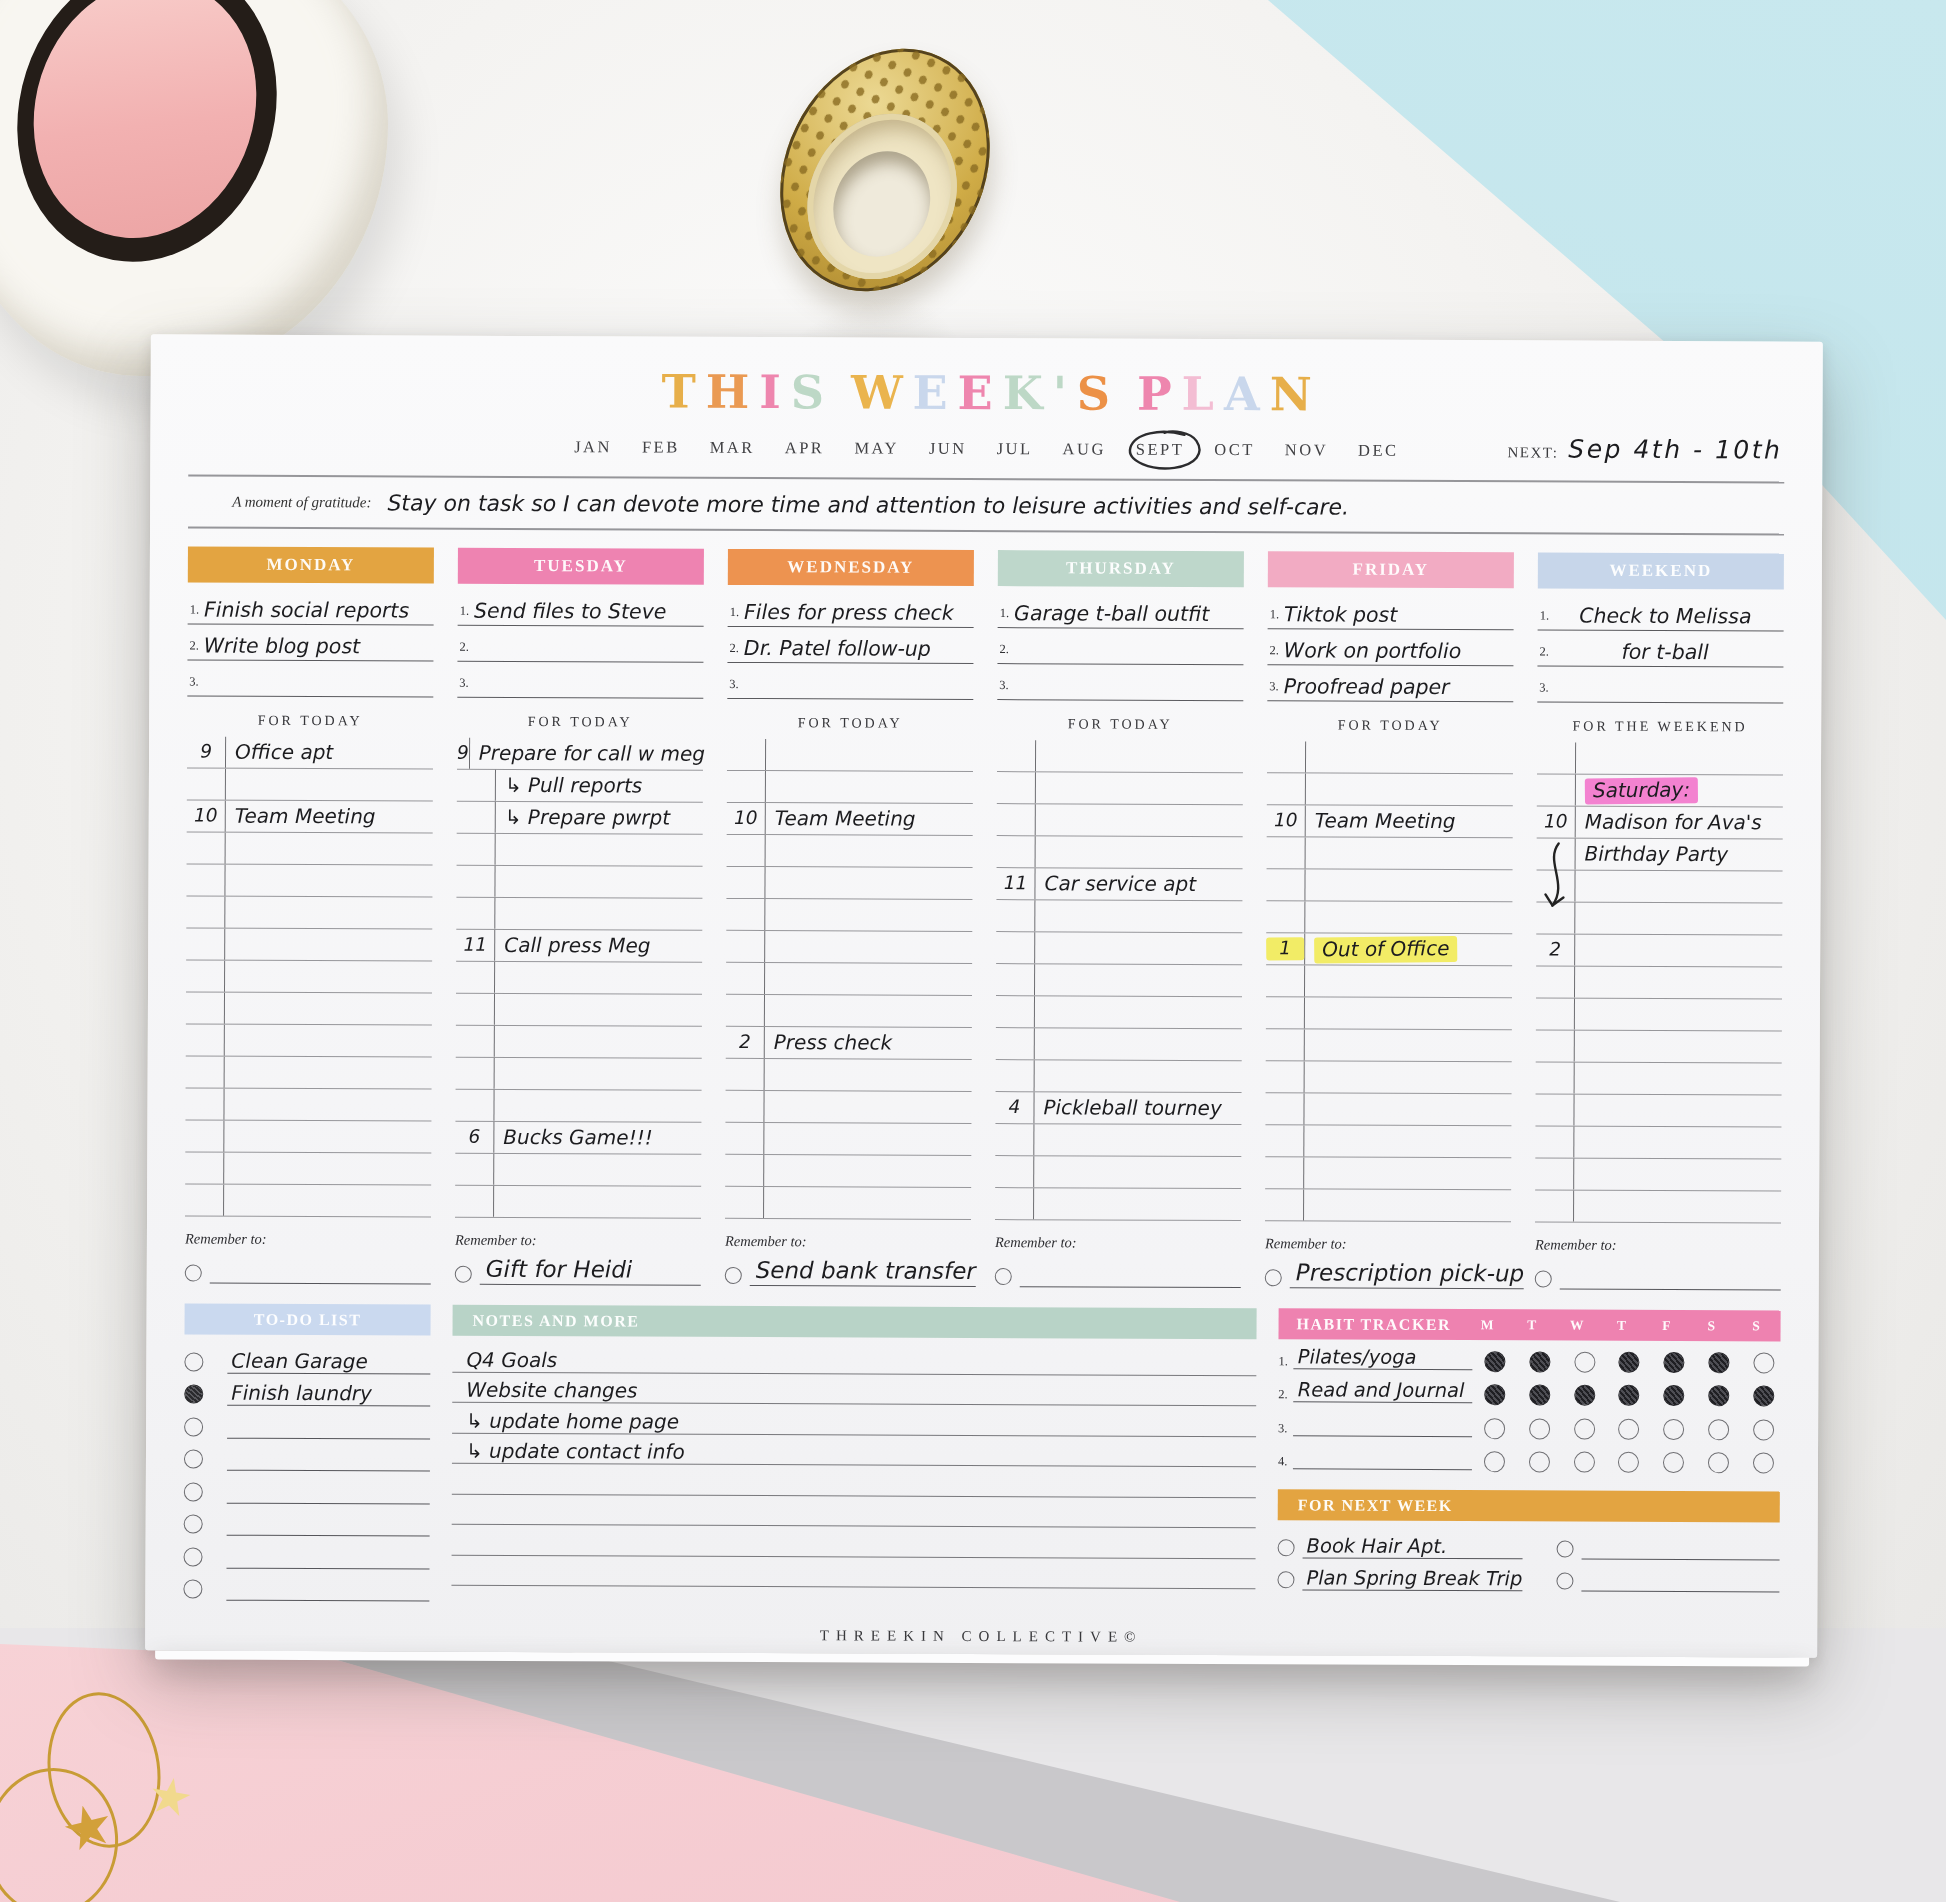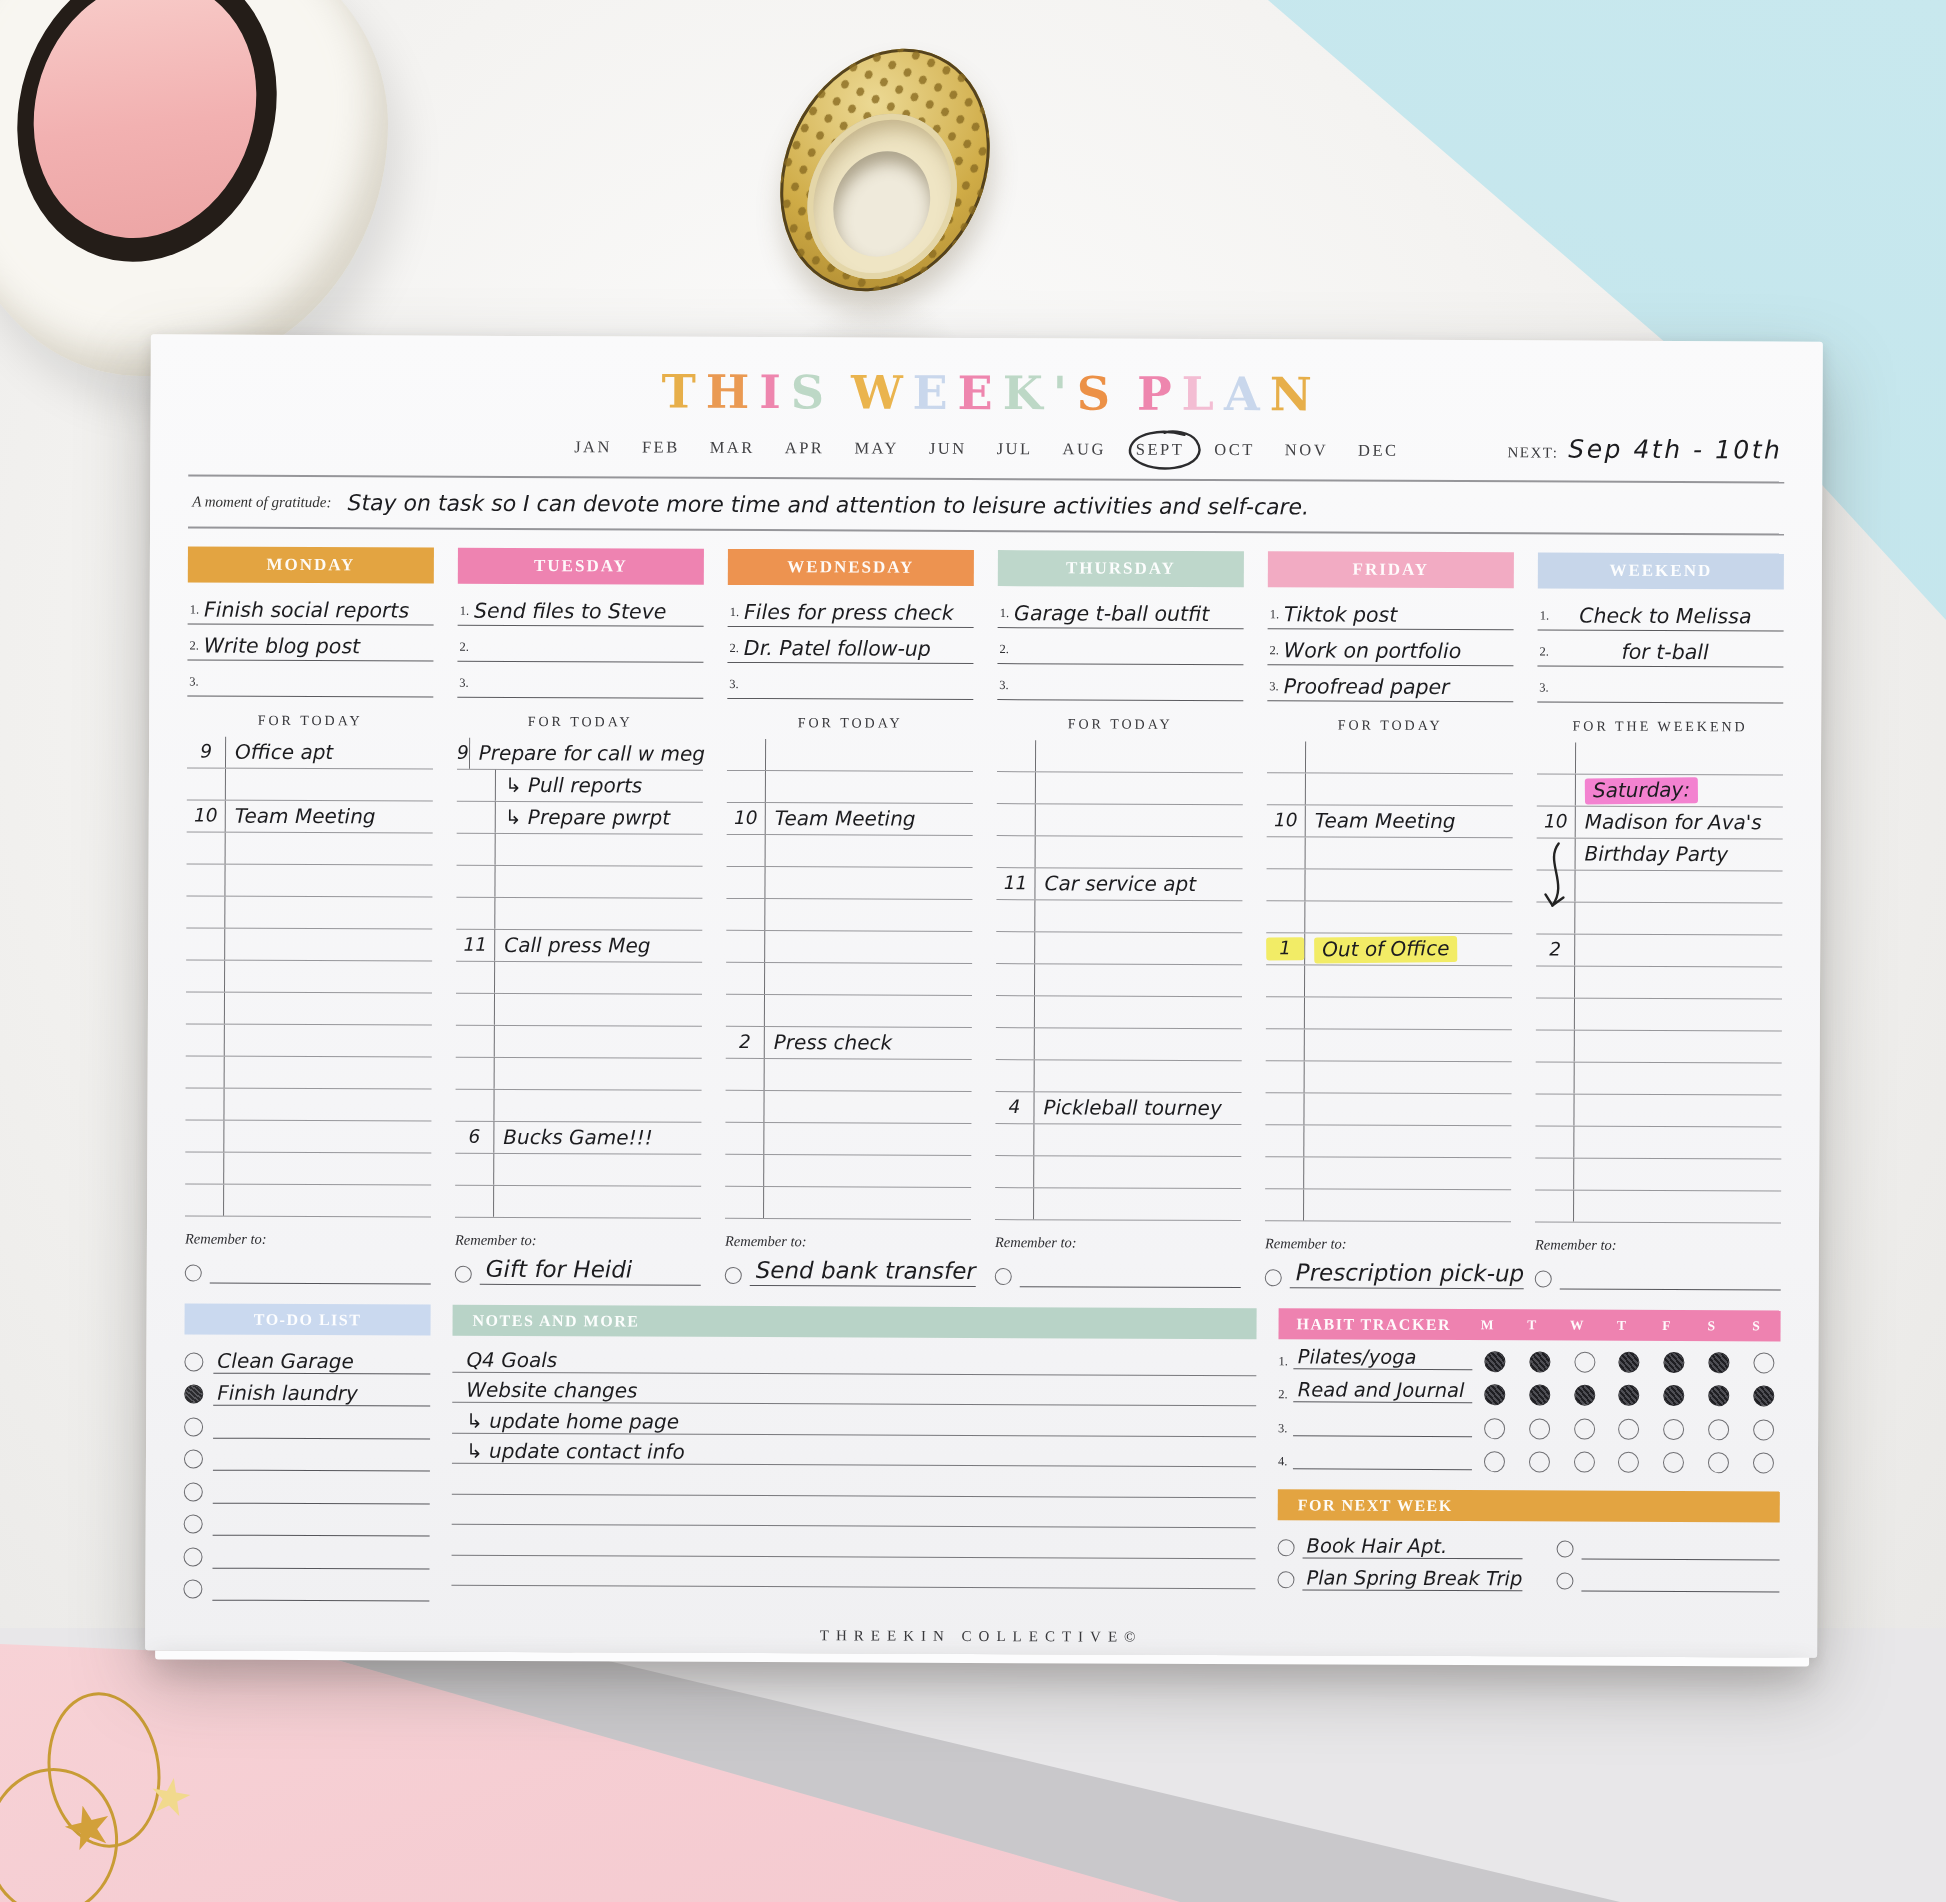--- a/index.html
+++ b/index.html
@@ -60,21 +60,21 @@
   .months-row{position:relative;margin-top:12px;height:34px;display:flex;align-items:center;justify-content:center;gap:30px;
     font-family:"Liberation Serif", serif;font-size:16.5px;letter-spacing:2.5px;color:#414144;}
   .month{position:relative;}
   .month svg{position:absolute;left:-13px;top:-12px;width:84px;height:44px;overflow:visible;}
   .date-block{position:absolute;right:2px;top:0;display:flex;align-items:baseline;gap:10px;}
   .date-label{font-family:"Liberation Serif", serif;font-size:15px;letter-spacing:1.5px;color:#3c3c3f;}
   .date-value{font-size:25px;white-space:nowrap;}
 
   .gratitude{margin-top:12px;border-top:2px solid #96969a;border-bottom:2px solid #96969a;height:50px;
     display:flex;align-items:center;gap:16px;padding:0 4px;}
-  .glabel{font-family:"Liberation Serif", serif;font-style:italic;font-size:15px;color:#333;}
+  .glabel{font-family:"Liberation Serif", serif;font-style:italic;font-size:15px;color:#333;margin-left:40px;}
   .gtext{font-size:22px;white-space:nowrap;}
 
   #days-grid{display:flex;gap:24px;margin-top:18px;}
   .daycol{flex:0 0 246px;width:246px;}
   .dayband{height:36px;display:flex;align-items:center;justify-content:center;
     font-family:"Liberation Serif", serif;font-weight:bold;font-size:17px;letter-spacing:2px;color:rgba(255,255,255,.95);}
   .top3{margin-top:6px;}
   .t3row{height:34px;display:flex;align-items:flex-end;border-bottom:1.6px solid #5a5a5e;padding:0 2px 1px;}
   .t3num{font-family:"Liberation Serif", serif;font-size:12.5px;color:#2f2f33;line-height:1.9;}
   .t3txt{font-size:20.5px;margin-left:5px;white-space:nowrap;line-height:1.15;}
@@ -95,21 +95,21 @@
   .circ{width:15px;height:15px;border:1.7px solid #6b6b6f;border-radius:50%;flex:0 0 auto;margin-bottom:2px;background:transparent;}
   .circ.scrib{background:repeating-linear-gradient(40deg,#2a2a2d 0 2px,#59595e 2px 3.5px);border-color:#2a2a2d;}
   .rline{flex:1;border-bottom:1.6px solid #55555a;font-size:23px;padding:0 0 1px 6px;white-space:nowrap;}
 
   #bottom{display:flex;gap:22px;margin-top:20px;}
   .band{height:31px;display:flex;align-items:center;justify-content:center;
     font-family:"Liberation Serif", serif;font-weight:bold;font-size:16px;letter-spacing:1.5px;color:rgba(255,255,255,.96);}
   .band.left{justify-content:flex-start;padding-left:20px;}
   .todo-col{flex:0 0 246px;}
   .todo-rows{margin-top:6px;}
-  .trow{display:flex;align-items:flex-end;gap:10px;height:32.5px;}
+  .trow{display:flex;align-items:flex-end;gap:24px;height:32.5px;}
   .trow .circ{width:17px;height:17px;}
   .tline{flex:1;border-bottom:1.5px solid #55555a;font-size:20px;padding-left:4px;white-space:nowrap;}
   .notes-col{flex:1;}
   .notes-lines{margin-top:6px;}
   .nline{height:29.5px;border-bottom:1.4px solid #77777b;font-size:20px;padding-left:14px;display:flex;align-items:flex-end;white-space:nowrap;}
   .right-col{flex:0 0 502px;}
   .habit-band{display:flex;align-items:center;justify-content:space-between;padding:0 8px 0 18px;box-sizing:border-box;}
   .marks-head{width:302px;display:flex;justify-content:space-between;padding:0 6px;box-sizing:border-box;}
   .marks-head span{width:21px;text-align:center;font-size:13.5px;letter-spacing:0;}
   .hrow{display:flex;align-items:flex-end;gap:6px;height:33.5px;padding-bottom:4px;box-sizing:border-box;}

